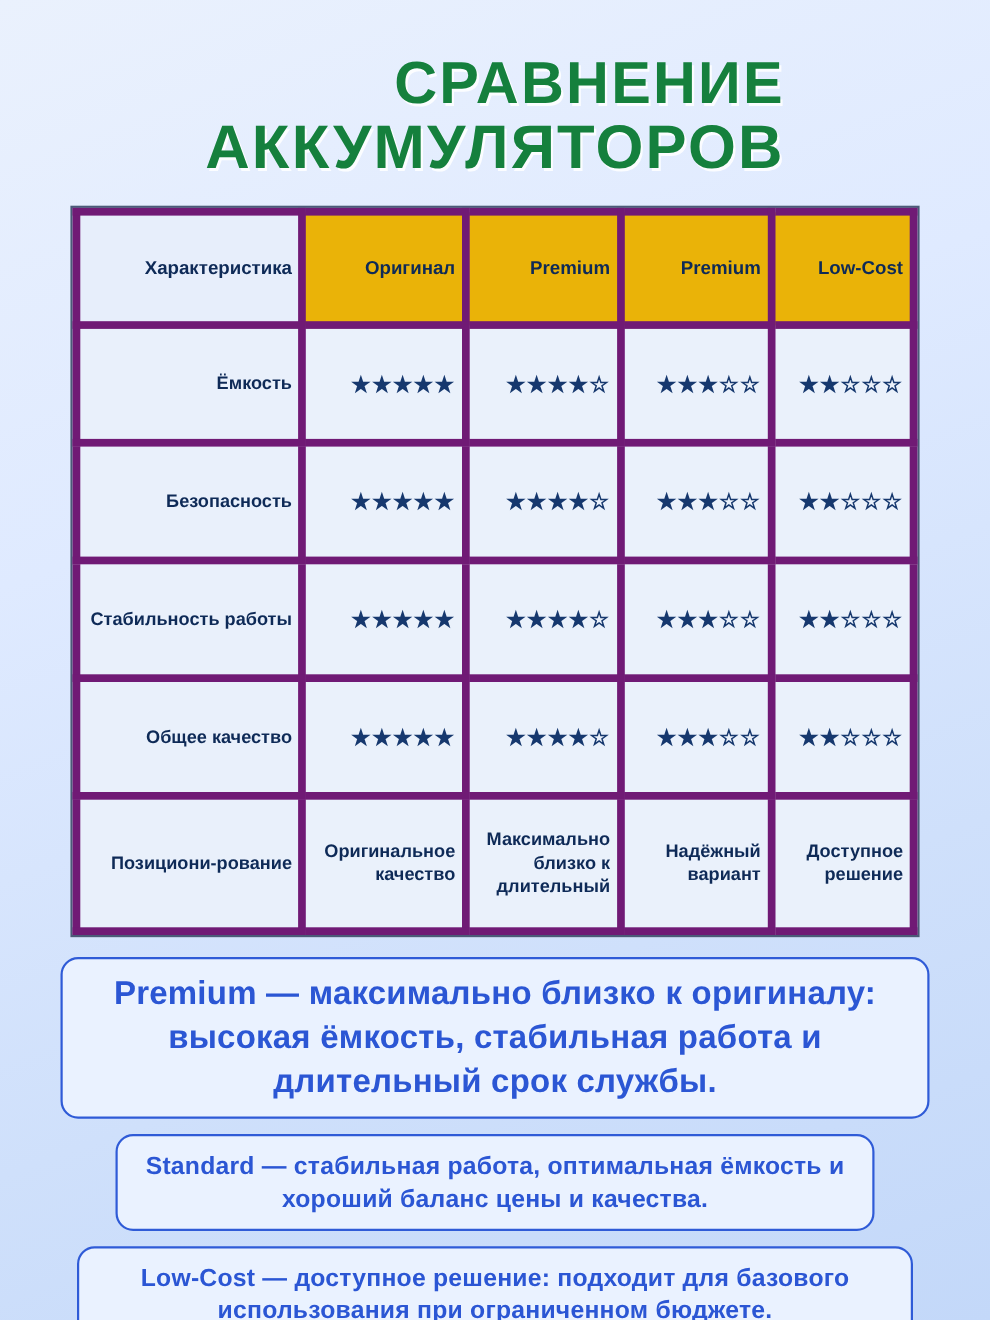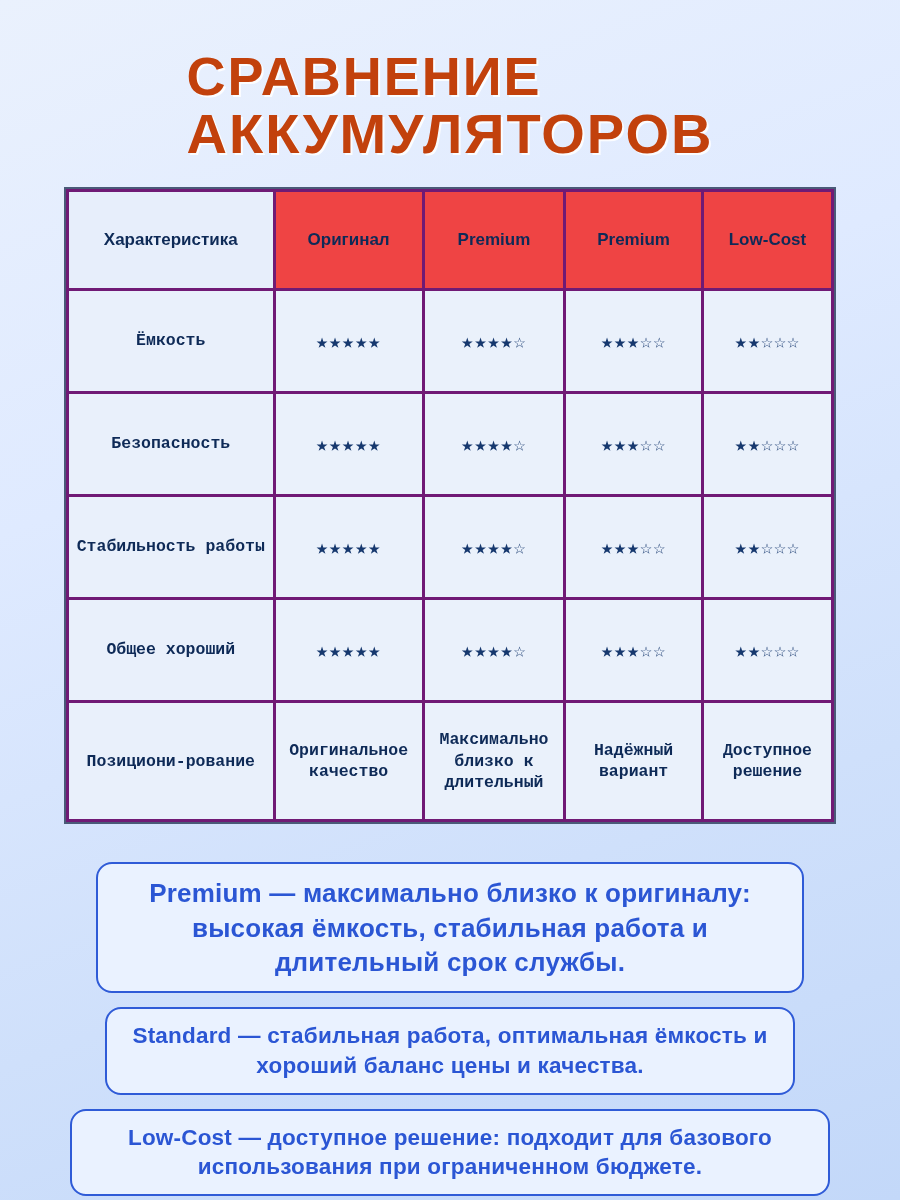--- a/index.html
+++ b/index.html
@@ -18,26 +18,26 @@
     width: 900px;
     height: 1200px;
     box-sizing: border-box;
     padding: 40px 30px 20px 30px;
     display: flex;
     flex-direction: column;
     align-items: center;
   }
   
   .title {
-    text-align: left;
+    text-align: right;
     font-weight: bold;
     font-size: 54px;
     line-height: 1.05;
     letter-spacing: 2px;
-    color: #c2410c;
+    color: #15803d;
     text-shadow: 2px 2px 0 rgba(255,255,255,0.85);
     margin: 8px 0 24px 0;
   }
   .title .line { display: block; }
   .title .line1 { font-size: 54px; }
   .title .line2 { font-size: 56px; }
 
   
   .table-wrap {
     width: 772px;
@@ -45,42 +45,41 @@
     background: #eef4fd;
     box-sizing: border-box;
   }
   table.compare {
     border-collapse: collapse;
     width: 100%;
     table-layout: fixed;
   }
   table.compare th,
   table.compare td {
-    border: 3px solid #701a75;
-    text-align: center;
+    border: 7px solid #701a75;
+    text-align: right;
     vertical-align: middle;
     color: #0e2a57;
   }
   table.compare thead th {
-    background: #ef4444;
+    background: #eab308;
     font-size: 17px;
     font-weight: bold;
     height: 88px;
     padding: 4px 6px;
   }
   table.compare thead th.first-col {
     background: #e7eefb;
   }
   table.compare tbody td {
     background: #eaf1fb;
     height: 92px;
     font-size: 16px;
     font-weight: bold;
     padding: 4px 6px;
-    font-family: Liberation Mono, monospace;
   }
   table.compare tbody td.label {
     background: #e9f0fb;
     font-size: 16.5px;
     font-weight: bold;
     line-height: 1.25;
   }
   table.compare tbody tr.last-row td {
     height: 108px;
     font-size: 16.5px;
@@ -112,21 +111,21 @@
     border-radius: 16px;
     background: #eaf2ff;
     color: #2b56d4;
     font-weight: bold;
     text-align: center;
     padding: 12px 22px;
     line-height: 1.32;
     box-sizing: border-box;
     letter-spacing: 0.2px;
   }
-  .note-1 { width: 708px; font-size: 26px; margin-top: 20px; }
+  .note-1 { width: 790px; font-size: 30px; }
   .note-2 { width: 690px; font-size: 22.5px; }
   .note-3 { width: 760px; font-size: 22.5px; }
 </style>
 </head>
 <body>
 
 <div class="page">
 
   <div class="title">
     <span class="line line1">СРАВНЕНИЕ</span>
@@ -167,21 +166,21 @@
           <td><span class="stars">★★☆☆☆</span></td>
         </tr>
         <tr>
           <td class="label">Стабильность работы</td>
           <td><span class="stars">★★★★★</span></td>
           <td><span class="stars">★★★★☆</span></td>
           <td><span class="stars">★★★☆☆</span></td>
           <td><span class="stars">★★☆☆☆</span></td>
         </tr>
         <tr>
-          <td class="label">Общее хороший</td>
+          <td class="label">Общее качество</td>
           <td><span class="stars">★★★★★</span></td>
           <td><span class="stars">★★★★☆</span></td>
           <td><span class="stars">★★★☆☆</span></td>
           <td><span class="stars">★★☆☆☆</span></td>
         </tr>
         <tr class="last-row">
           <td class="label">Позициони-рование</td>
           <td>Оригинальное качество</td>
           <td>Максимально близко к длительный</td>
           <td>Надёжный вариант</td>

